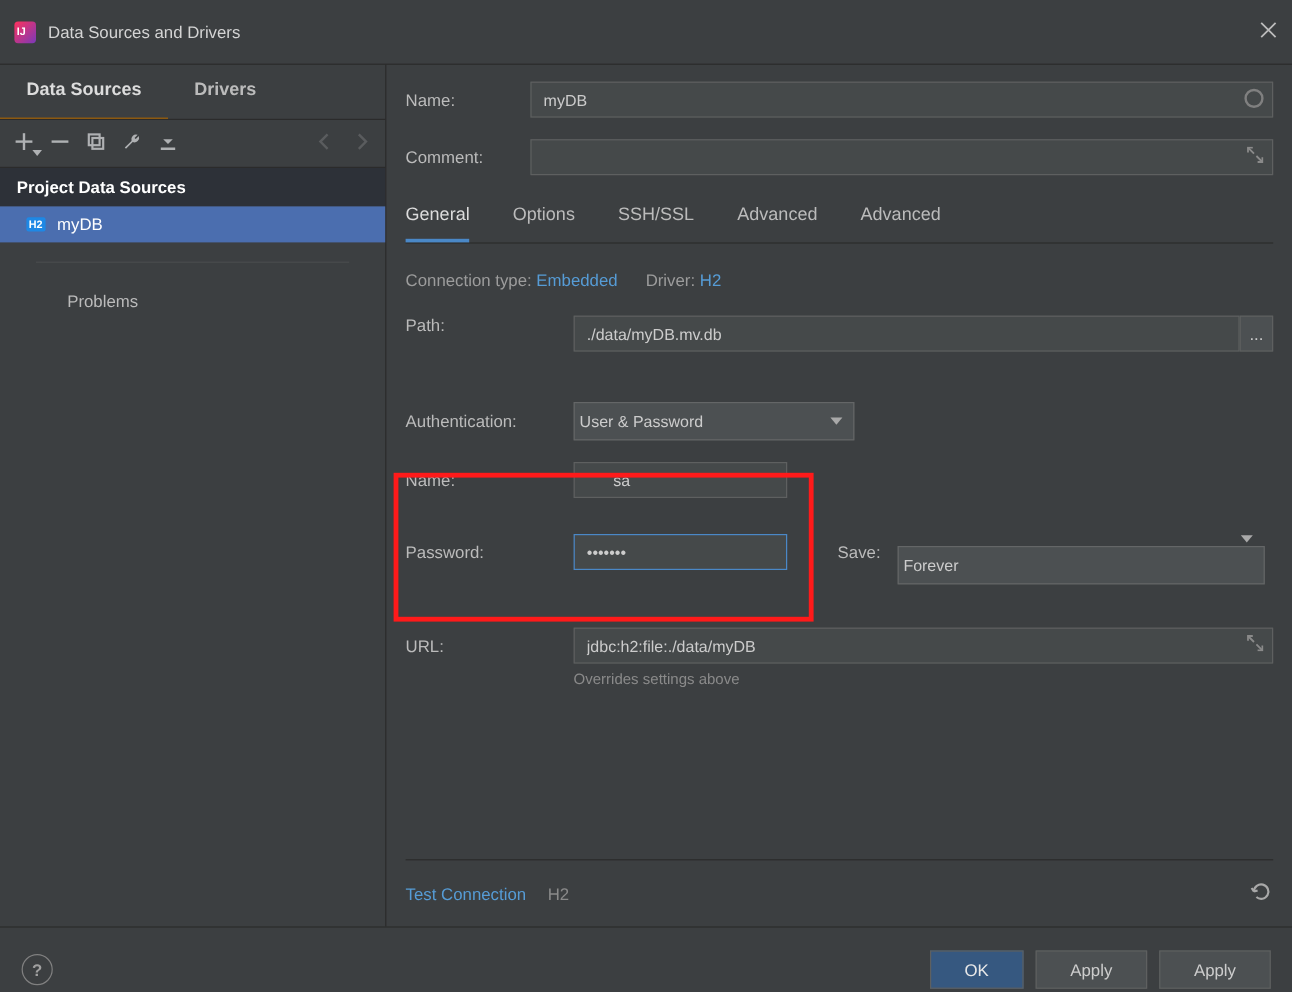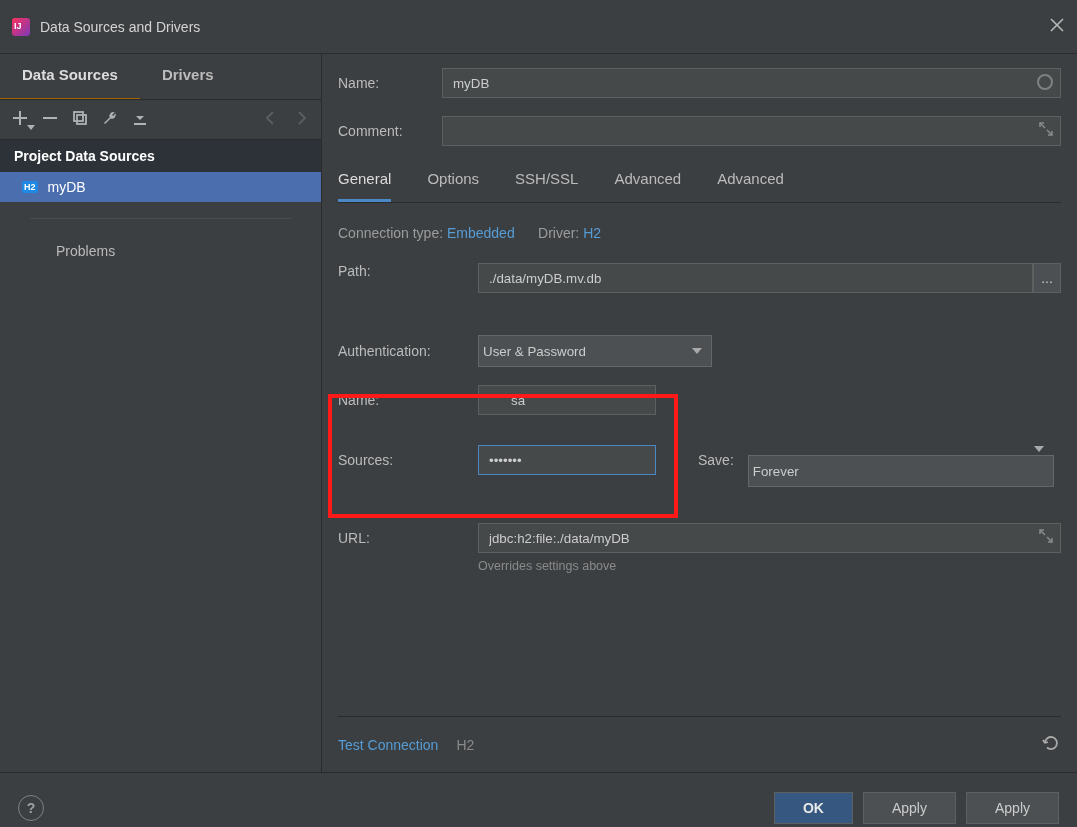--- a/index.html
+++ b/index.html
@@ -49,21 +49,21 @@
   .pw-in{width:178px;border:1px solid #4a88c7!important;}
   .save-sel{width:306px;margin-top:22px;}
   .hint{font-size:12.5px;color:#8a8a8a;margin-left:140px;margin-top:-12px;}
   .footer-test{border-top:1px solid #2b2b2b;padding:16px 0;display:flex;align-items:center;gap:18px;}
   .test-link{color:#569cd6;cursor:pointer;}
   .undo-icon{margin-left:auto;}
   .undo-icon svg{width:20px;height:20px;stroke:#a9a9a9;fill:none;}
   .buttons{height:70px;border-top:1px solid #2b2b2b;display:flex;align-items:center;padding:0 18px;gap:10px;}
   .help{width:26px;height:26px;border:1.5px solid #808080;border-radius:50%;display:flex;align-items:center;justify-content:center;color:#a0a0a0;font-weight:600;}
   .btn{height:32px;padding:0 28px;background:#4c5052;border:1px solid #5e6060;color:#ccc;cursor:pointer;font-size:14px;}
-  .btn.primary{background:#365880;border-color:#4c3f7;color:#e8e8e8;font-weight:700;}
+  .btn.primary{background:#365880;border-color:#4c3f7;color:#e8e8e8;font-weight:400;}
   .r-main{display:flex;flex-direction:column;flex:1;}
 </style>
 </head>
 <body>
 
 <div class="titlebar">
   <div class="logo"></div>
   <span class="title">Data Sources and Drivers</span>
   <span class="close"><svg viewBox="0 0 16 16">
         <path d="M2 2 L14 14 M14 2 L2 14" stroke-width="1.5"></path>
@@ -154,21 +154,21 @@
       <div style="height:24px"></div>
       <div class="row">
         <span class="lbl" style="width:140px">Authentication:</span>
         <span class="sel-wrap"><select class="select" style="width:234px"><option>User &amp; Password</option></select></span>
       </div>
       <div class="row">
         <span class="lbl" style="width:140px">Name:</span>
         <input class="input user-in" style="flex: 0 1 0%; padding-left: 32px;" value="sa">
       </div>
       <div class="row">
-        <span class="lbl" style="width:140px">Sources:</span>
+        <span class="lbl" style="width:140px">Password:</span>
         <input class="input pw-in" style="flex: 0 1 0%;" value="•••••••">
         <span style="width:42px"></span>
         <span>Save:</span>
         <span style="width:14px"></span>
         <span class="sel-wrap"><select class="select save-sel"><option>Forever</option></select></span>
       </div>
       <div style="height:18px"></div>
       <div class="row">
         <span class="lbl" style="width:140px">URL:</span>
         <div class="name-wrap">

